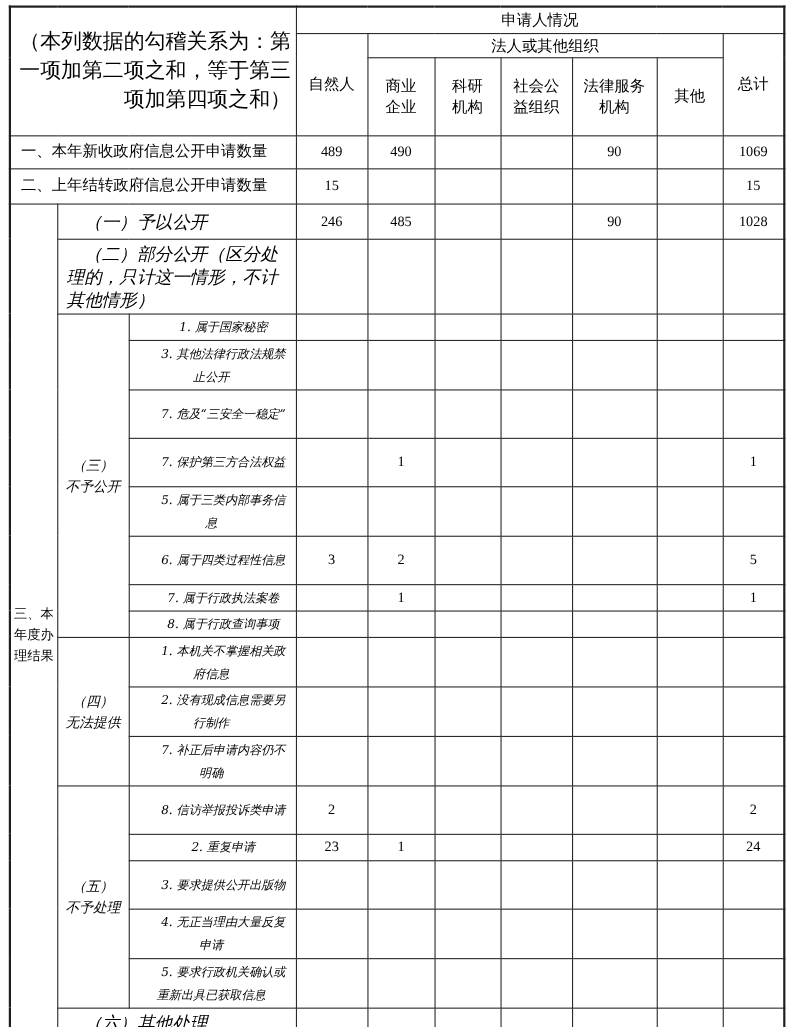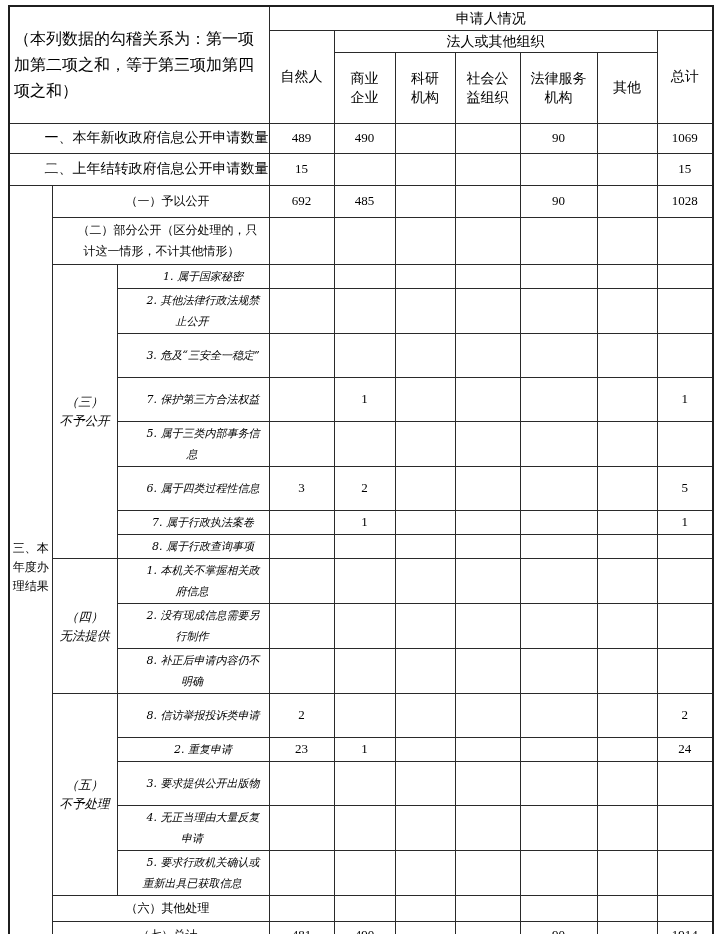--- a/index.html
+++ b/index.html
@@ -8,26 +8,26 @@
   table{border-collapse:collapse;table-layout:fixed;width:704px;border:2px solid #1f1f1f;}
   td{border:1px solid #2a2a2a;vertical-align:middle;overflow:hidden;padding:0;}
   
   tr.h21{height:21px}tr.h22{height:22px}tr.h24{height:24px}tr.h28{height:28px}
   tr.h30{height:30px}tr.h32{height:32px}tr.h34{height:34px}tr.h42{height:42px}tr.h44{height:44px}
   
   .hdr{font-size:14px;text-align:center;line-height:19px;}
   .pad2{padding:16px 15px;}
   .pad3{padding:0 10px;}
   .pad4{padding:0 5px;}
-  .note{font-size:16px;text-align:left;line-height:26px;padding:0 4px;}
-  .lbl{font-size:14px;text-align:right;padding-left:9px;}
+  .note{font-size:19px;text-align:right;line-height:26px;padding:0 4px;}
+  .lbl{font-size:14px;text-align:left;padding-left:9px;}
   .vlab{font-size:12px;text-align:center;line-height:19px;word-break:break-all;padding:0 2px;}
   .kai{font-family:"DejaVu Serif",serif;font-style:italic;font-size:12.5px;}
-  .klbl{font-family:"DejaVu Serif",serif;font-size:12px;
-    text-align:center;padding:2px 6px 2px 8px;text-indent:1em;line-height:21px;}
+  .klbl{font-family:"DejaVu Serif",serif;font-style:italic;font-size:16px;
+    text-align:left;padding:2px 6px 2px 8px;text-indent:1em;line-height:21px;}
   .item{font-family:"DejaVu Serif",serif;font-style:italic;font-size:11px;
     text-align:center;padding:1px 6px 1px 4px;text-indent:2em;line-height:21px;}
   .grp{text-align:center;line-height:19px;}
   .grp span{display:block;}
   .num{font-family:"Liberation Serif",serif;font-size:13px;text-align:center;}
 </style>
 </head>
 <body>
 
 <div class="page">
@@ -81,21 +81,21 @@
   <td class="num"></td>
   <td class="num"></td>
   <td class="num"></td>
   <td class="num"></td>
   <td class="num">15</td>
 </tr>
 
 <tr class="h32">
   <td class="vlab" rowspan="20">三、本年度办理结果</td>
   <td class="klbl" colspan="2">（一）予以公开</td>
-  <td class="num">692</td>
+  <td class="num">246</td>
   <td class="num">485</td>
   <td class="num"></td>
   <td class="num"></td>
   <td class="num">90</td>
   <td class="num"></td>
   <td class="num">1028</td>
 </tr>
 
 <tr class="h44">
   <td class="klbl" colspan="2">（二）部分公开（区分处理的，只计这一情形，不计其他情形）</td>
@@ -116,31 +116,31 @@
   <td class="item">1. 属于国家秘密</td>
   <td class="num"></td>
   <td class="num"></td>
   <td class="num"></td>
   <td class="num"></td>
   <td class="num"></td>
   <td class="num"></td>
   <td class="num"></td>
 </tr>
 <tr class="h44">
-  <td class="item">2. 其他法律行政法规禁止公开</td>
-  <td class="num"></td>
-  <td class="num"></td>
-  <td class="num"></td>
-  <td class="num"></td>
-  <td class="num"></td>
-  <td class="num"></td>
-  <td class="num"></td>
-</tr>
-<tr class="h44">
-  <td class="item">3. 危及“三安全一稳定”</td>
+  <td class="item">3. 其他法律行政法规禁止公开</td>
+  <td class="num"></td>
+  <td class="num"></td>
+  <td class="num"></td>
+  <td class="num"></td>
+  <td class="num"></td>
+  <td class="num"></td>
+  <td class="num"></td>
+</tr>
+<tr class="h44">
+  <td class="item">7. 危及“三安全一稳定”</td>
   <td class="num"></td>
   <td class="num"></td>
   <td class="num"></td>
   <td class="num"></td>
   <td class="num"></td>
   <td class="num"></td>
   <td class="num"></td>
 </tr>
 <tr class="h44">
   <td class="item">7. 保护第三方合法权益</td>
@@ -211,21 +211,21 @@
   <td class="item">2. 没有现成信息需要另行制作</td>
   <td class="num"></td>
   <td class="num"></td>
   <td class="num"></td>
   <td class="num"></td>
   <td class="num"></td>
   <td class="num"></td>
   <td class="num"></td>
 </tr>
 <tr class="h44">
-  <td class="item">8. 补正后申请内容仍不明确</td>
+  <td class="item">7. 补正后申请内容仍不明确</td>
   <td class="num"></td>
   <td class="num"></td>
   <td class="num"></td>
   <td class="num"></td>
   <td class="num"></td>
   <td class="num"></td>
   <td class="num"></td>
 </tr>
 
 <tr class="h44">

